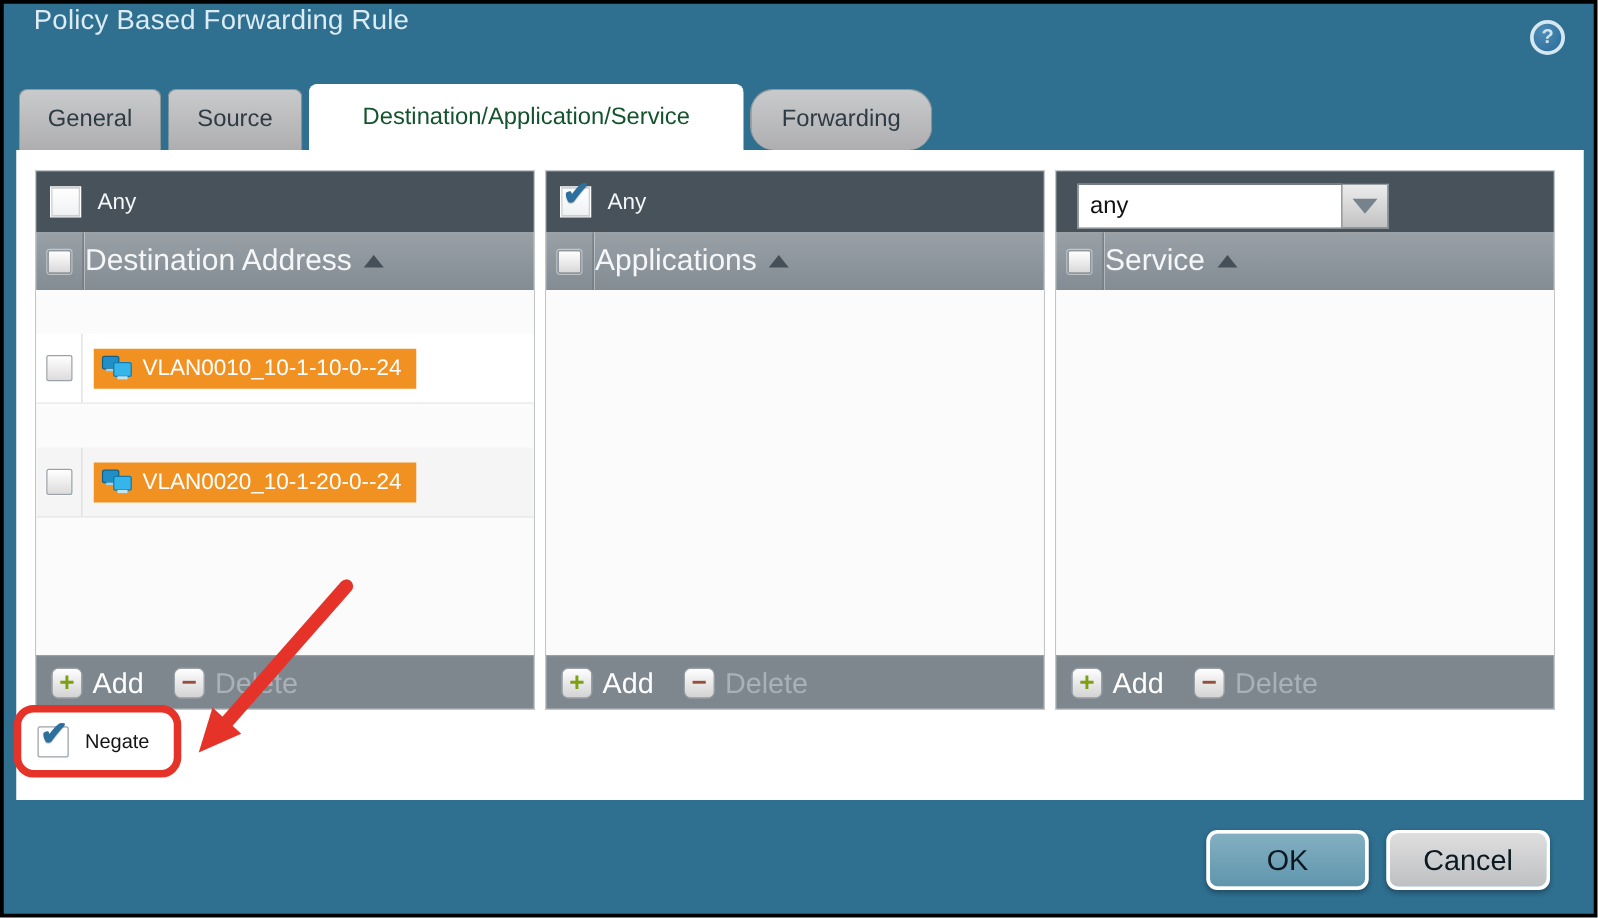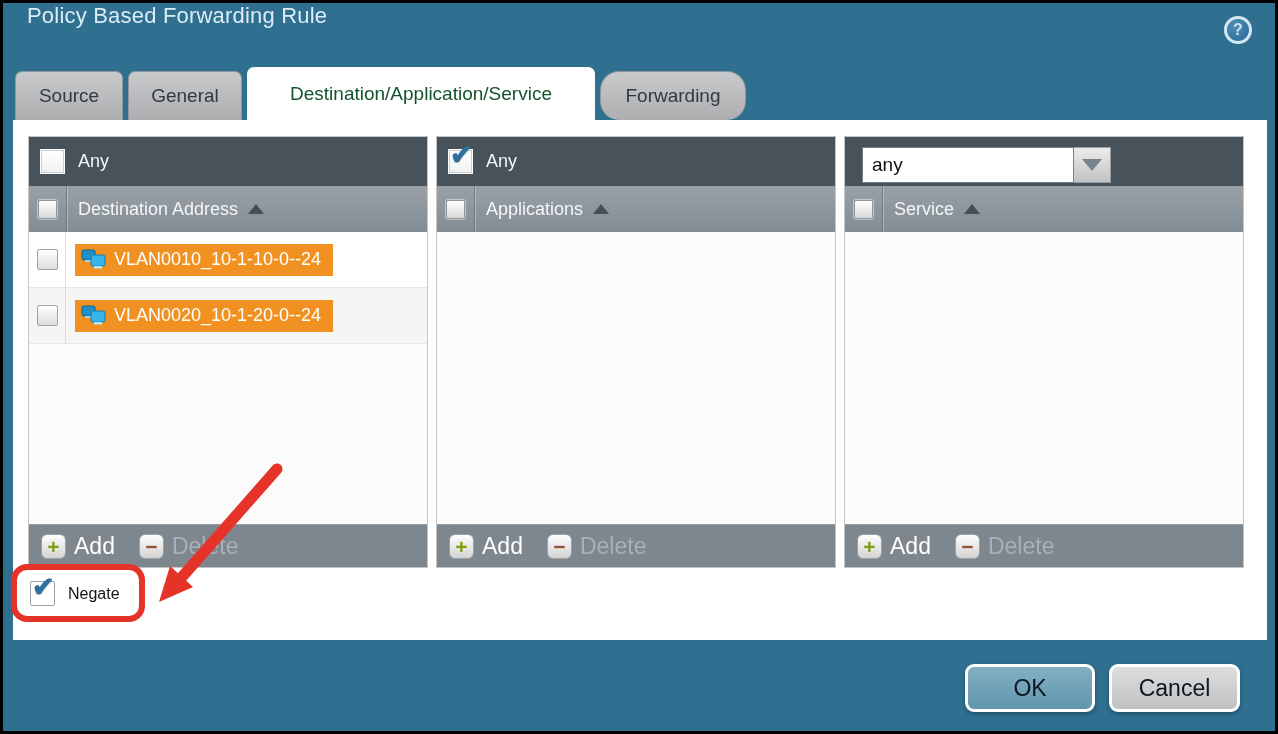--- a/index.html
+++ b/index.html
@@ -31,26 +31,26 @@
   .content { position:absolute; left:10px; top:117px; width:1254px; height:520px; background:#fff; z-index:1; }
   .panels { position:absolute; left:15px; top:16px; display:flex; gap:8px; }
   .panel { width:400px; height:432px; display:flex; flex-direction:column; border:1px solid #c3c6c8; background:#fafafa; }
 
   .any-header { height:49px; background:#47525b; display:flex; align-items:center; padding-left:11px; flex:none; }
   .any-label { color:#f4f6f7; font-size:18px; margin-left:13px; }
 
   .col-header { height:46px; background:linear-gradient(#99a1a7,#838c93); display:flex; align-items:center; flex:none; }
   .col-cb-cell { width:37px; display:flex; justify-content:center; align-items:center; height:100%; }
   .col-divider { width:0; height:100%; border-left:1px solid #6e777d; border-right:1px solid rgba(255,255,255,.35); }
-  .col-label { color:#f4f6f7; font-size:18px; margin-left:10px; }
+  .col-label { color:#f4f6f7; font-size:24px; }
   .sort-asc { width:0; height:0; border-left:8px solid transparent; border-right:8px solid transparent;
               border-bottom:10px solid #454f58; margin-left:10px; }
 
   .list { flex:1; background:#fbfbfb; overflow:hidden; }
-  .row { height:56px; display:flex; align-items:center; border-bottom:1px solid #e6e6e6; background:#fff; }
+  .row { height:56px; display:flex; align-items:center; border-bottom:1px solid #e6e6e6; background:#fff;margin-top:35px; }
   .row.alt { background:#f5f5f5; }
   .row-cb-cell { width:37px; display:flex; justify-content:center; flex:none; height:100%; align-items:center; border-right:1px solid #ddd; }
   .chip { margin-left:9px; height:32px; background:#f19121; display:inline-flex; align-items:center;
           padding:0 12px 0 6px; color:#fff; font-size:18px; gap:7px; cursor:pointer; }
 
   .toolbar { height:43px; background:#7e878e; display:flex; align-items:center; padding-left:12px; gap:24px; flex:none; border-top:1px solid #9aa1a6; }
   .tool { display:flex; align-items:center; gap:8px; cursor:pointer; }
   .tool-ic { width:25px; height:25px; border-radius:6px; background:linear-gradient(#fefefe,#d3d3d3);
              border:1px solid #99a1a7; display:flex; align-items:center; justify-content:center;
              font-size:21px; font-weight:bold; line-height:1; }
@@ -102,22 +102,22 @@
 <div class="dialog">
 
   <div class="titlebar">
     <span class="title">Policy Based Forwarding Rule</span>
     <div class="help">
       <span>?</span>
     </div>
   </div>
 
   <div class="tabs">
+    <div class="tab t-general">General</div>
     <div class="tab t-source">Source</div>
-    <div class="tab t-general">General</div>
     <div class="tab t-dest active">Destination/Application/Service</div>
     <div class="tab t-fwd">Forwarding</div>
   </div>
 
   <div class="content">
     <div class="panels">
 
       <section class="panel">
         <div class="any-header">
           <span class="cb cb-lg"></span>

